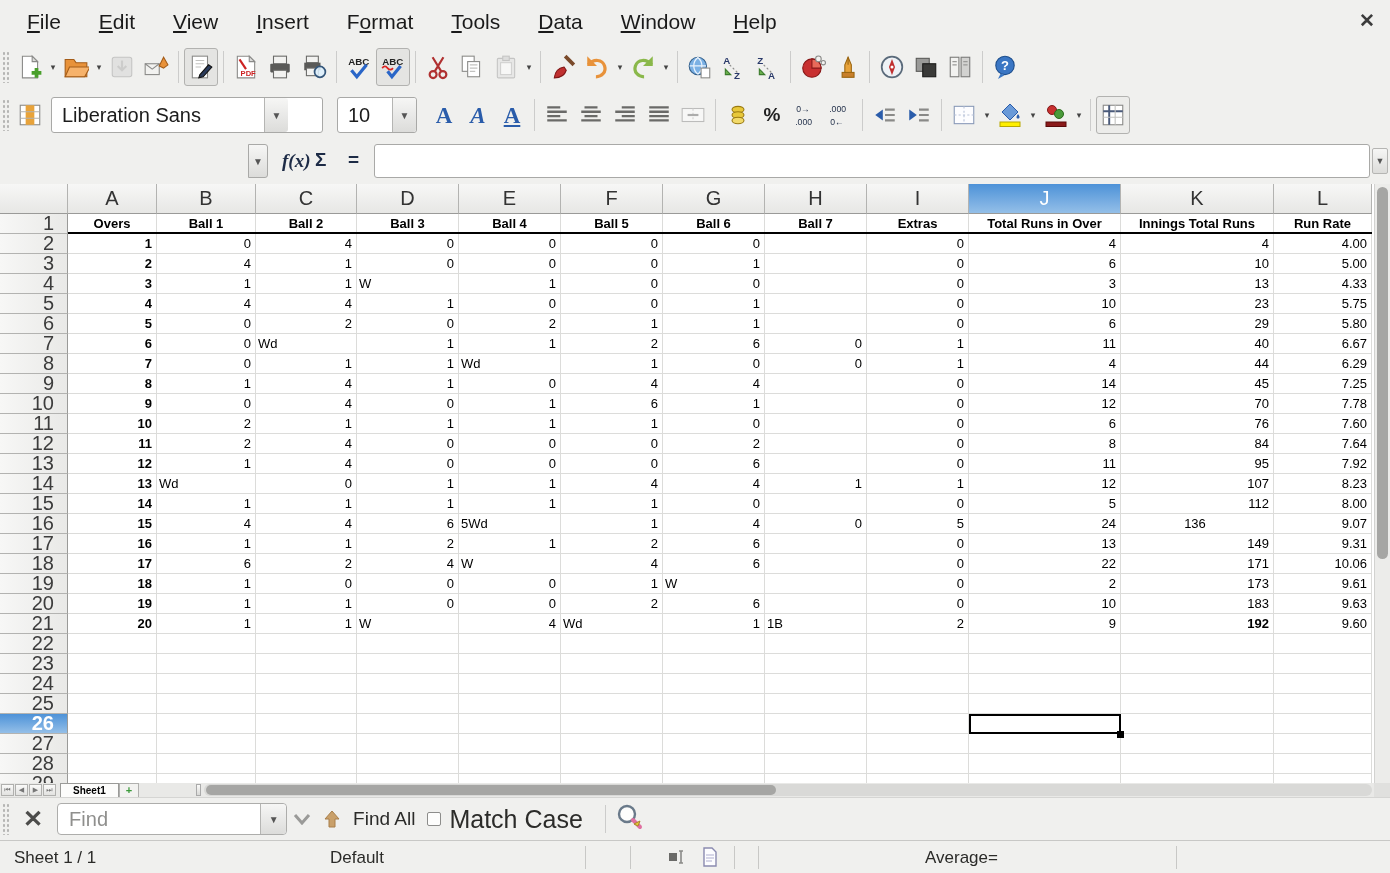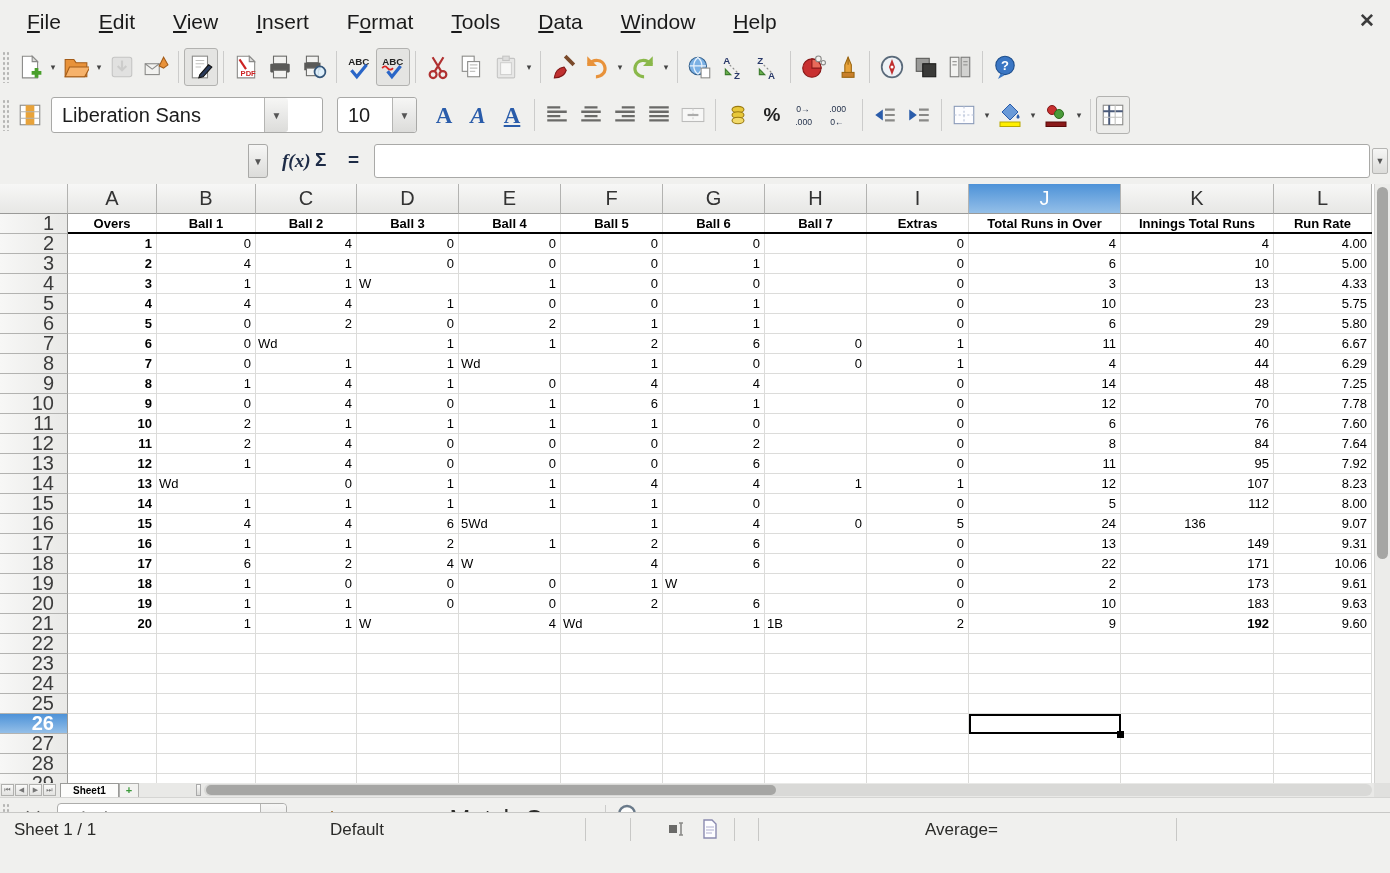--- a/index.html
+++ b/index.html
@@ -66,21 +66,21 @@
 #findbox{position:relative;width:230px;height:32px;background:#fff;border:1px solid #adadab;border-radius:4px;flex:none}
 #findbox input{width:200px;height:100%;border:0;outline:0;font-size:20px;color:#1c1c1c;padding-left:11px;font-family:"Liberation Sans",sans-serif;background:transparent}
 #findbox input::placeholder{color:#8f8f8d}
 #finddd{position:absolute;right:0;top:0;width:26px;height:30px;background:linear-gradient(#f6f6f5,#dcdcda);border-left:1px solid #b5b5b3;border-radius:0 4px 4px 0;display:flex;align-items:center;justify-content:center;font-size:10px;color:#555}
 .findnav{width:30px;height:32px;display:flex;align-items:center;justify-content:center;flex:none}
 #findall{font-size:19px;color:#2b2b29;margin:0 10px 0 6px}
 #mcheck{width:14px;height:14px;background:#fdfdfc;border:1px solid #8d8d8b;border-radius:2px;margin:0 8px 0 2px;flex:none}
 #matchcase{font-size:25px;color:#2b2b29;margin-right:14px}
 .fsep{width:1px;height:28px;background:#cccccb;margin:0 8px}
 
-#statusbar{position:absolute;left:0;top:812px;width:1390px;height:33px;background:#f0f0ee;border-top:1px solid #c8c8c6;font-size:17px;color:#2b2b29}
+#statusbar{position:absolute;left:0;top:840px;width:1390px;height:33px;background:#f0f0ee;border-top:1px solid #c8c8c6;font-size:17px;color:#2b2b29}
 .ssep{position:absolute;top:5px;width:1px;height:23px;background:#c8c8c6}
 </style>
 </head>
 <body>
 
 <div id="root">
 
   <div id="menubar">
       <div class="menu-item"><u>F</u>ile</div>
       <div class="menu-item"><u>E</u>dit</div>
@@ -565,21 +565,21 @@
         <div class="cell num hd-bold" style="left: 68px; top: 190px; width: 89px; font-weight: bold; text-align: right;">8</div>
         <div class="cell num" style="left: 157px; top: 190px; width: 99px;">1</div>
         <div class="cell num" style="left: 256px; top: 190px; width: 101px;">4</div>
         <div class="cell num" style="left: 357px; top: 190px; width: 102px;">1</div>
         <div class="cell num" style="left: 459px; top: 190px; width: 102px;">0</div>
         <div class="cell num" style="left: 561px; top: 190px; width: 102px;">4</div>
         <div class="cell num" style="left: 663px; top: 190px; width: 102px;">4</div>
         <div class="cell" style="left: 765px; top: 190px; width: 102px;"></div>
         <div class="cell num" style="left: 867px; top: 190px; width: 102px;">0</div>
         <div class="cell num" style="left: 969px; top: 190px; width: 152px;">14</div>
-        <div class="cell num" style="left: 1121px; top: 190px; width: 153px;">48</div>
+        <div class="cell num" style="left: 1121px; top: 190px; width: 153px;">45</div>
         <div class="cell num" style="left: 1274px; top: 190px; width: 98px;">7.25</div>
         <div class="cell num hd-bold" style="left: 68px; top: 210px; width: 89px; font-weight: bold; text-align: right;">9</div>
         <div class="cell num" style="left: 157px; top: 210px; width: 99px;">0</div>
         <div class="cell num" style="left: 256px; top: 210px; width: 101px;">4</div>
         <div class="cell num" style="left: 357px; top: 210px; width: 102px;">0</div>
         <div class="cell num" style="left: 459px; top: 210px; width: 102px;">1</div>
         <div class="cell num" style="left: 561px; top: 210px; width: 102px;">6</div>
         <div class="cell num" style="left: 663px; top: 210px; width: 102px;">1</div>
         <div class="cell" style="left: 765px; top: 210px; width: 102px;"></div>
         <div class="cell num" style="left: 867px; top: 210px; width: 102px;">0</div>

